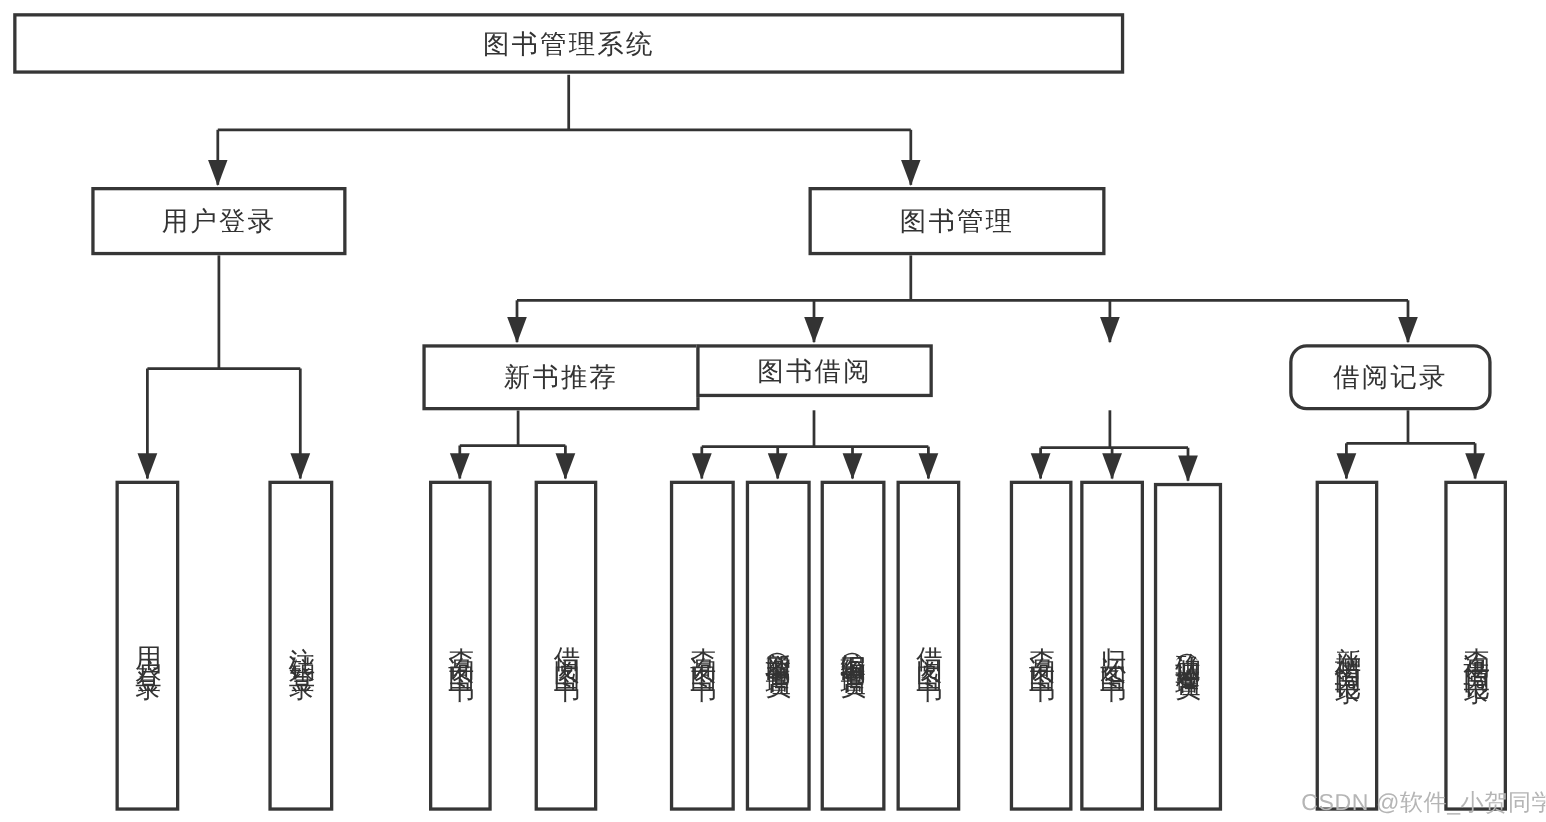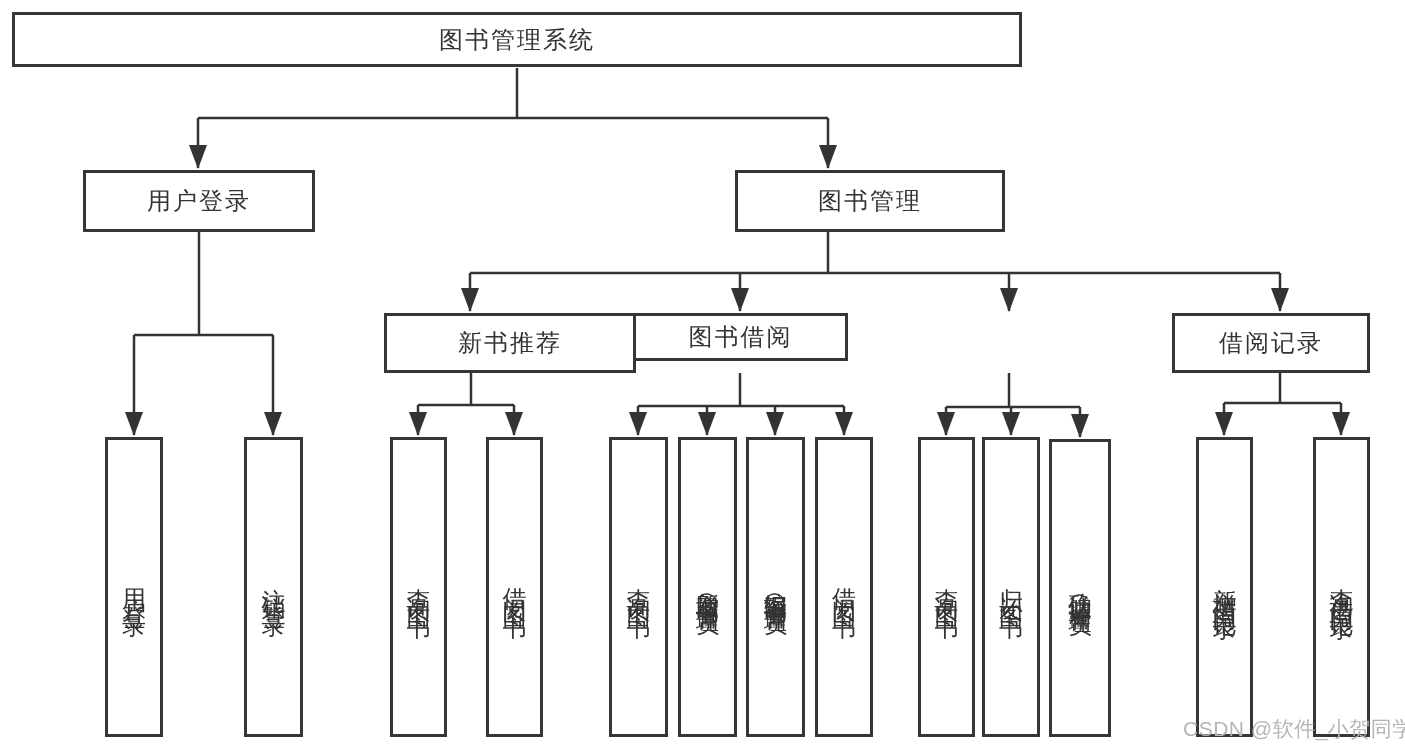--- a/index.html
+++ b/index.html
@@ -49,21 +49,21 @@
   .leaf.sp-mid span   { letter-spacing: 6px; }
   .leaf.sp-tight span { letter-spacing: 3px; font-size: 23px; }
 
   
   #n-root   { left: 12px;   top: 12px;  width: 1010px; height: 55px; }
   #n-login  { left: 83px;   top: 170px; width: 232px;  height: 62px; }
   #n-mgmt   { left: 735px;  top: 170px; width: 270px;  height: 62px; }
   #n-newbk  { left: 362px;  top: 313px; width: 252px;  height: 60px; margin-left: 22px; }
   #n-borrow { left: 633px;  top: 313px; width: 215px;  height: 48px; }
   #n-curr   { left: 903px;  top: 313px; width: 212px;  height: 60px; }
-  #n-record { left: 1172px; top: 313px; width: 198px;  height: 60px; }
+  #n-record { left: 1172px; top: 313px; width: 184px;  height: 60px; border-radius: 16px; }
 
   #l-ulogin  { left: 105px;  top: 437px; width: 58px; height: 300px; }
   #l-logout  { left: 244px;  top: 437px; width: 59px; height: 300px; }
   #l-nbq     { left: 390px;  top: 437px; width: 57px; height: 300px; }
   #l-nbb     { left: 486px;  top: 437px; width: 57px; height: 300px; }
   #l-bbq     { left: 609px;  top: 437px; width: 59px; height: 300px; }
   #l-bba     { left: 678px;  top: 437px; width: 59px; height: 300px; }
   #l-bbe     { left: 746px;  top: 437px; width: 59px; height: 300px; }
   #l-bbb     { left: 815px;  top: 437px; width: 58px; height: 300px; }
   #l-cbq     { left: 918px;  top: 437px; width: 57px; height: 300px; }

